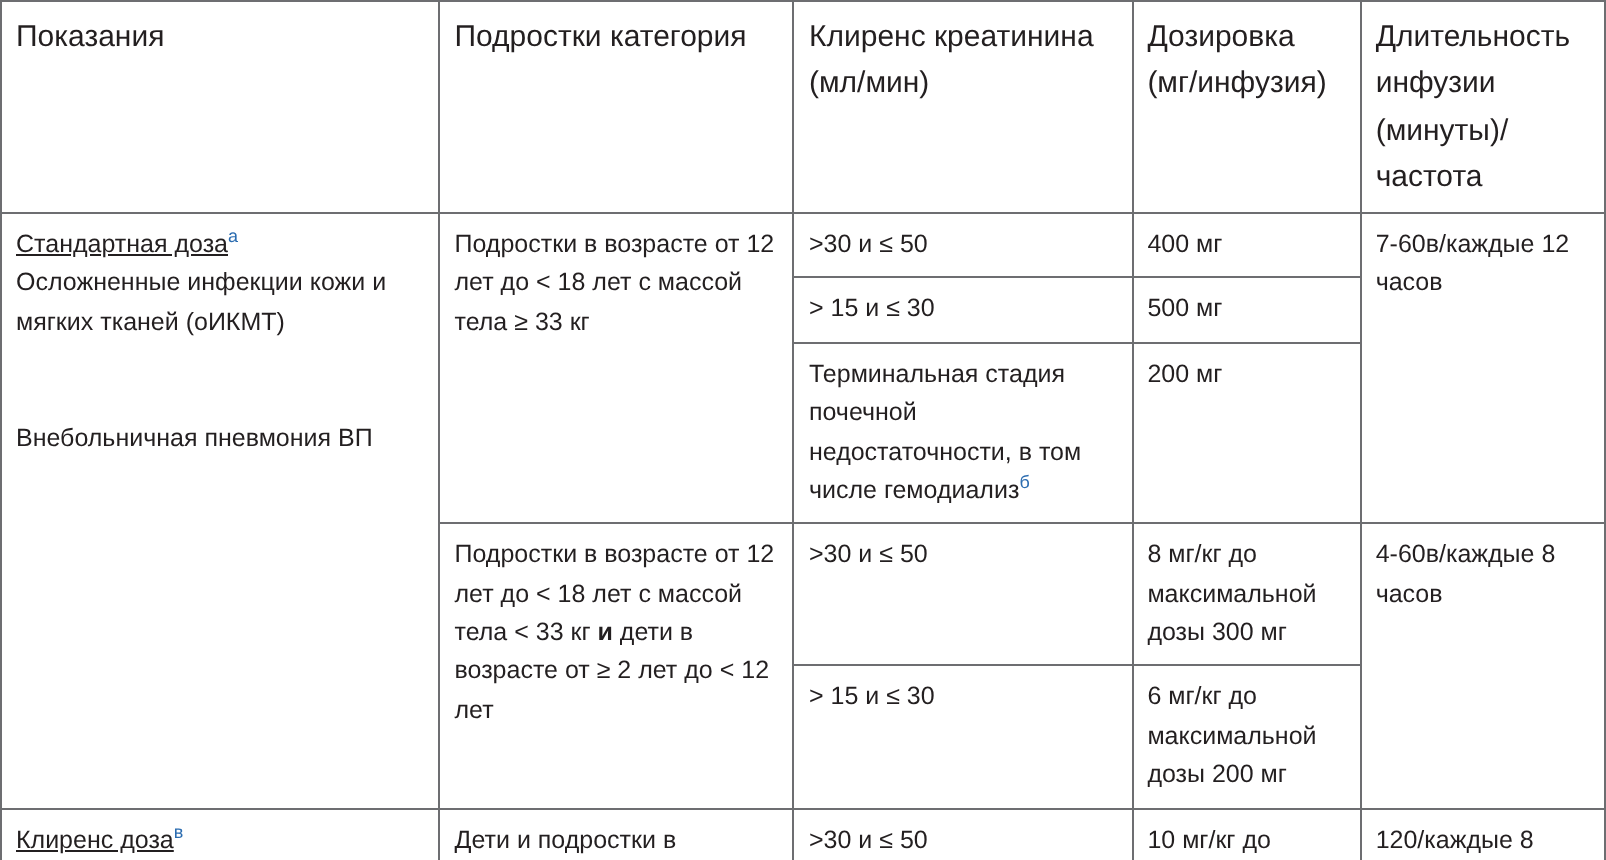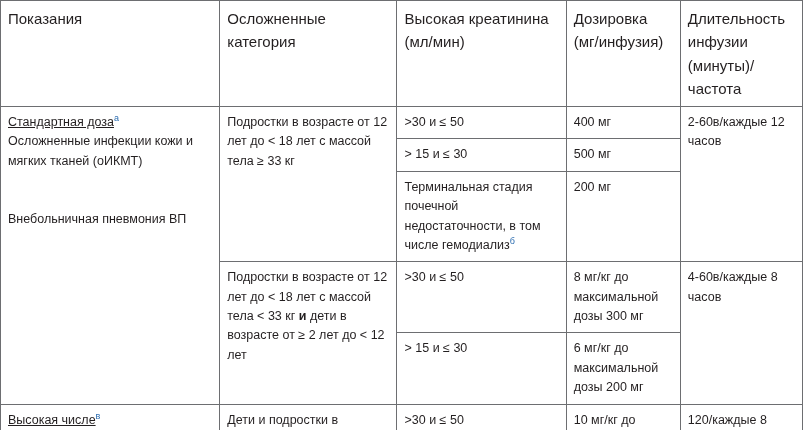--- a/index.html
+++ b/index.html
@@ -62,41 +62,41 @@
     <colgroup>
       <col class="col-ind">
       <col class="col-age">
       <col class="col-cl">
       <col class="col-dose">
       <col class="col-dur">
     </colgroup>
     <thead>
       <tr class="hdr-row">
         <th>Показания</th>
-        <th>Осложненные категория</th>
-        <th>Высокая креатинина (мл/мин)</th>
+        <th>Подростки категория</th>
+        <th>Клиренс креатинина (мл/мин)</th>
         <th>Дозировка (мг/инфузия)</th>
         <th>Длительность инфузии (минуты)/частота</th>
       </tr>
     </thead>
     <tbody>
 
       <tr>
         <td rowspan="5">
           <p class="cell-p">
             <span class="u">Стандартная доза</span><sup class="blue">а</sup>
           </p>
           <p class="cell-p" style="margin-top:0">Осложненные инфекции кожи и мягких тканей (оИКМТ)</p>
           <p class="cell-p" style="margin-top:39px">Внебольничная пневмония ВП</p>
         </td>
         <td rowspan="3">Подростки в возрасте от 12 лет до &lt; 18 лет с массой тела ≥ 33 кг</td>
         <td>&gt;30 и ≤ 50</td>
         <td>400 мг</td>
         <td rowspan="3">
-          <span>2-60в/каждые 12 часов</span>
+          <span>7-60в/каждые 12 часов</span>
         </td>
       </tr>
       <tr>
         <td>&gt; 15 и ≤ 30</td>
         <td>500 мг</td>
       </tr>
       <tr>
         <td>
           <span>Терминальная стадия почечной недостаточности, в том числе гемодиализ</span><sup class="blue">б</sup>
         </td>
@@ -114,21 +114,21 @@
         </td>
       </tr>
       <tr>
         <td class="pad-top-lg">&gt; 15 и ≤ 30</td>
         <td class="pad-top-lg">6 мг/кг до максимальной дозы 200 мг</td>
       </tr>
 
       <tr>
         <td rowspan="2">
           <p class="cell-p">
-            <span class="u">Высокая числе</span><sup class="blue">в</sup>
+            <span class="u">Клиренс доза</span><sup class="blue">в</sup>
           </p>
           <p class="cell-p" style="margin-top:11px">
             оИКМТ , доказано или предположительно вызванные  с МПК = 2 мг/л или 4 мг/л для цефтаролина
           </p>
         </td>
         <td rowspan="2">Дети и подростки в возрасте от ≥ 2 лет до &lt; 18 лет</td>
         <td>&gt;30 и ≤ 50</td>
         <td>10 мг/кг до максимальной дозы 400 мг</td>
         <td rowspan="2">120/каждые 8 часов</td>
       </tr>

